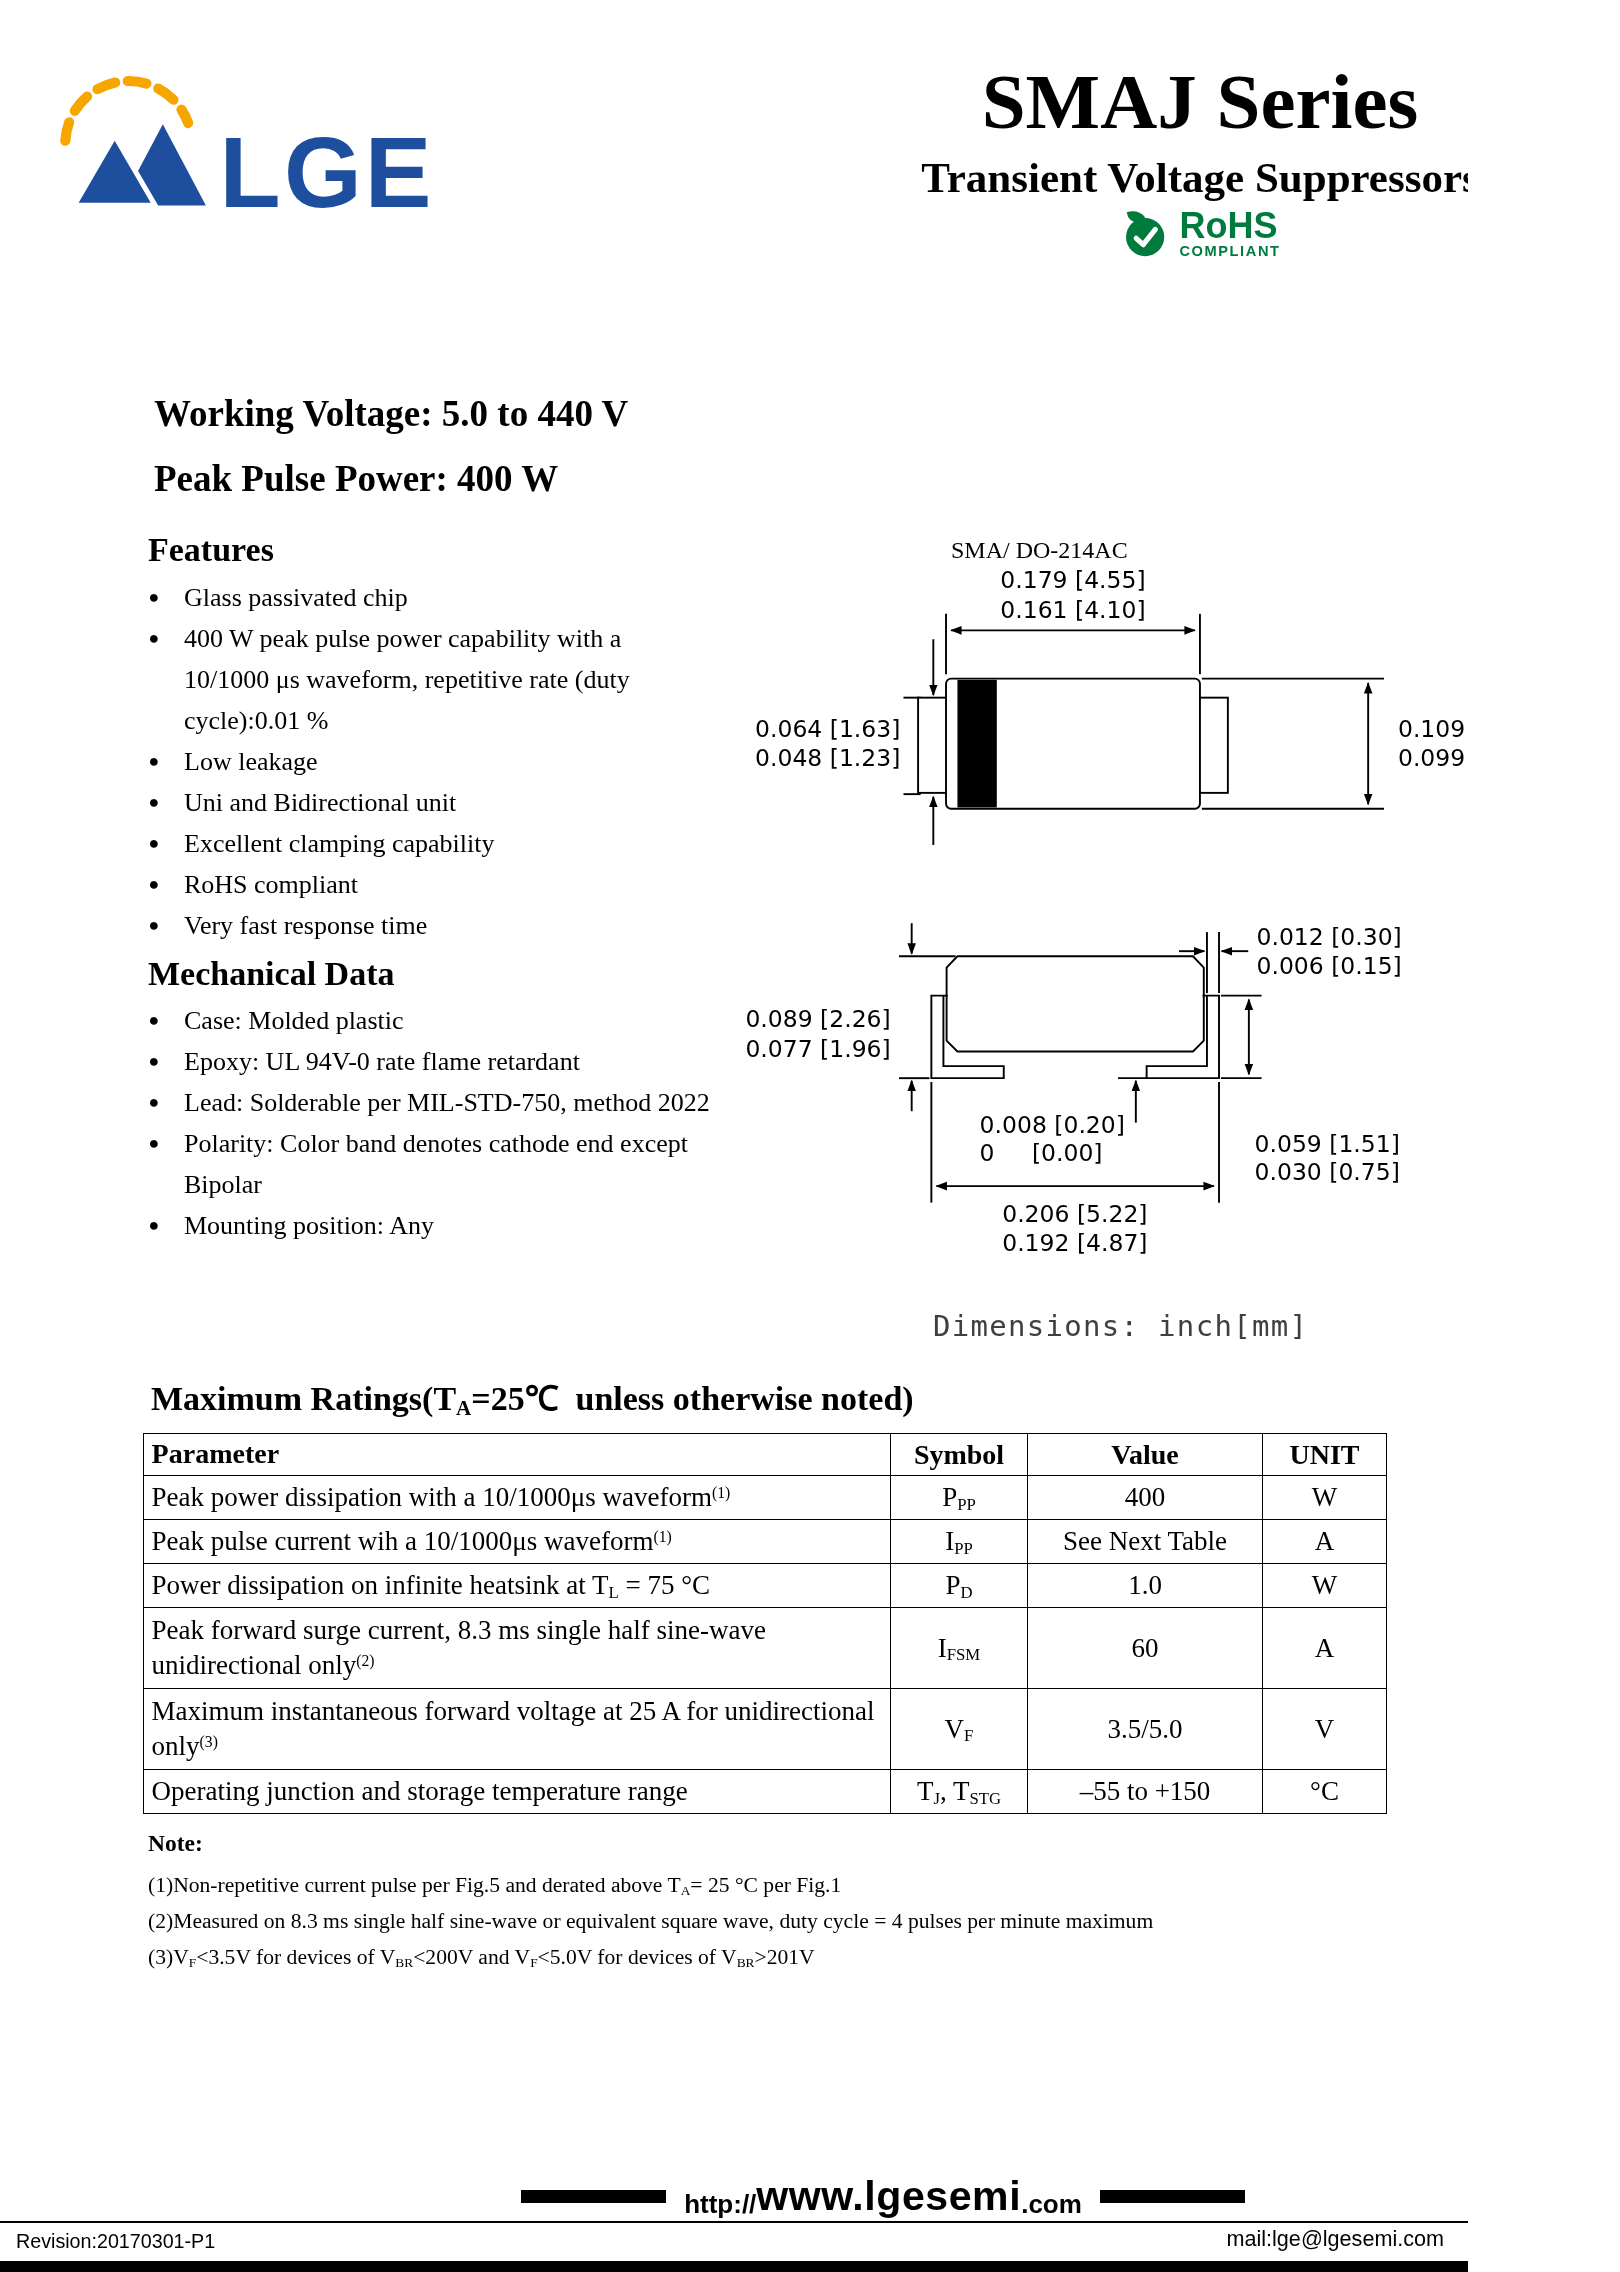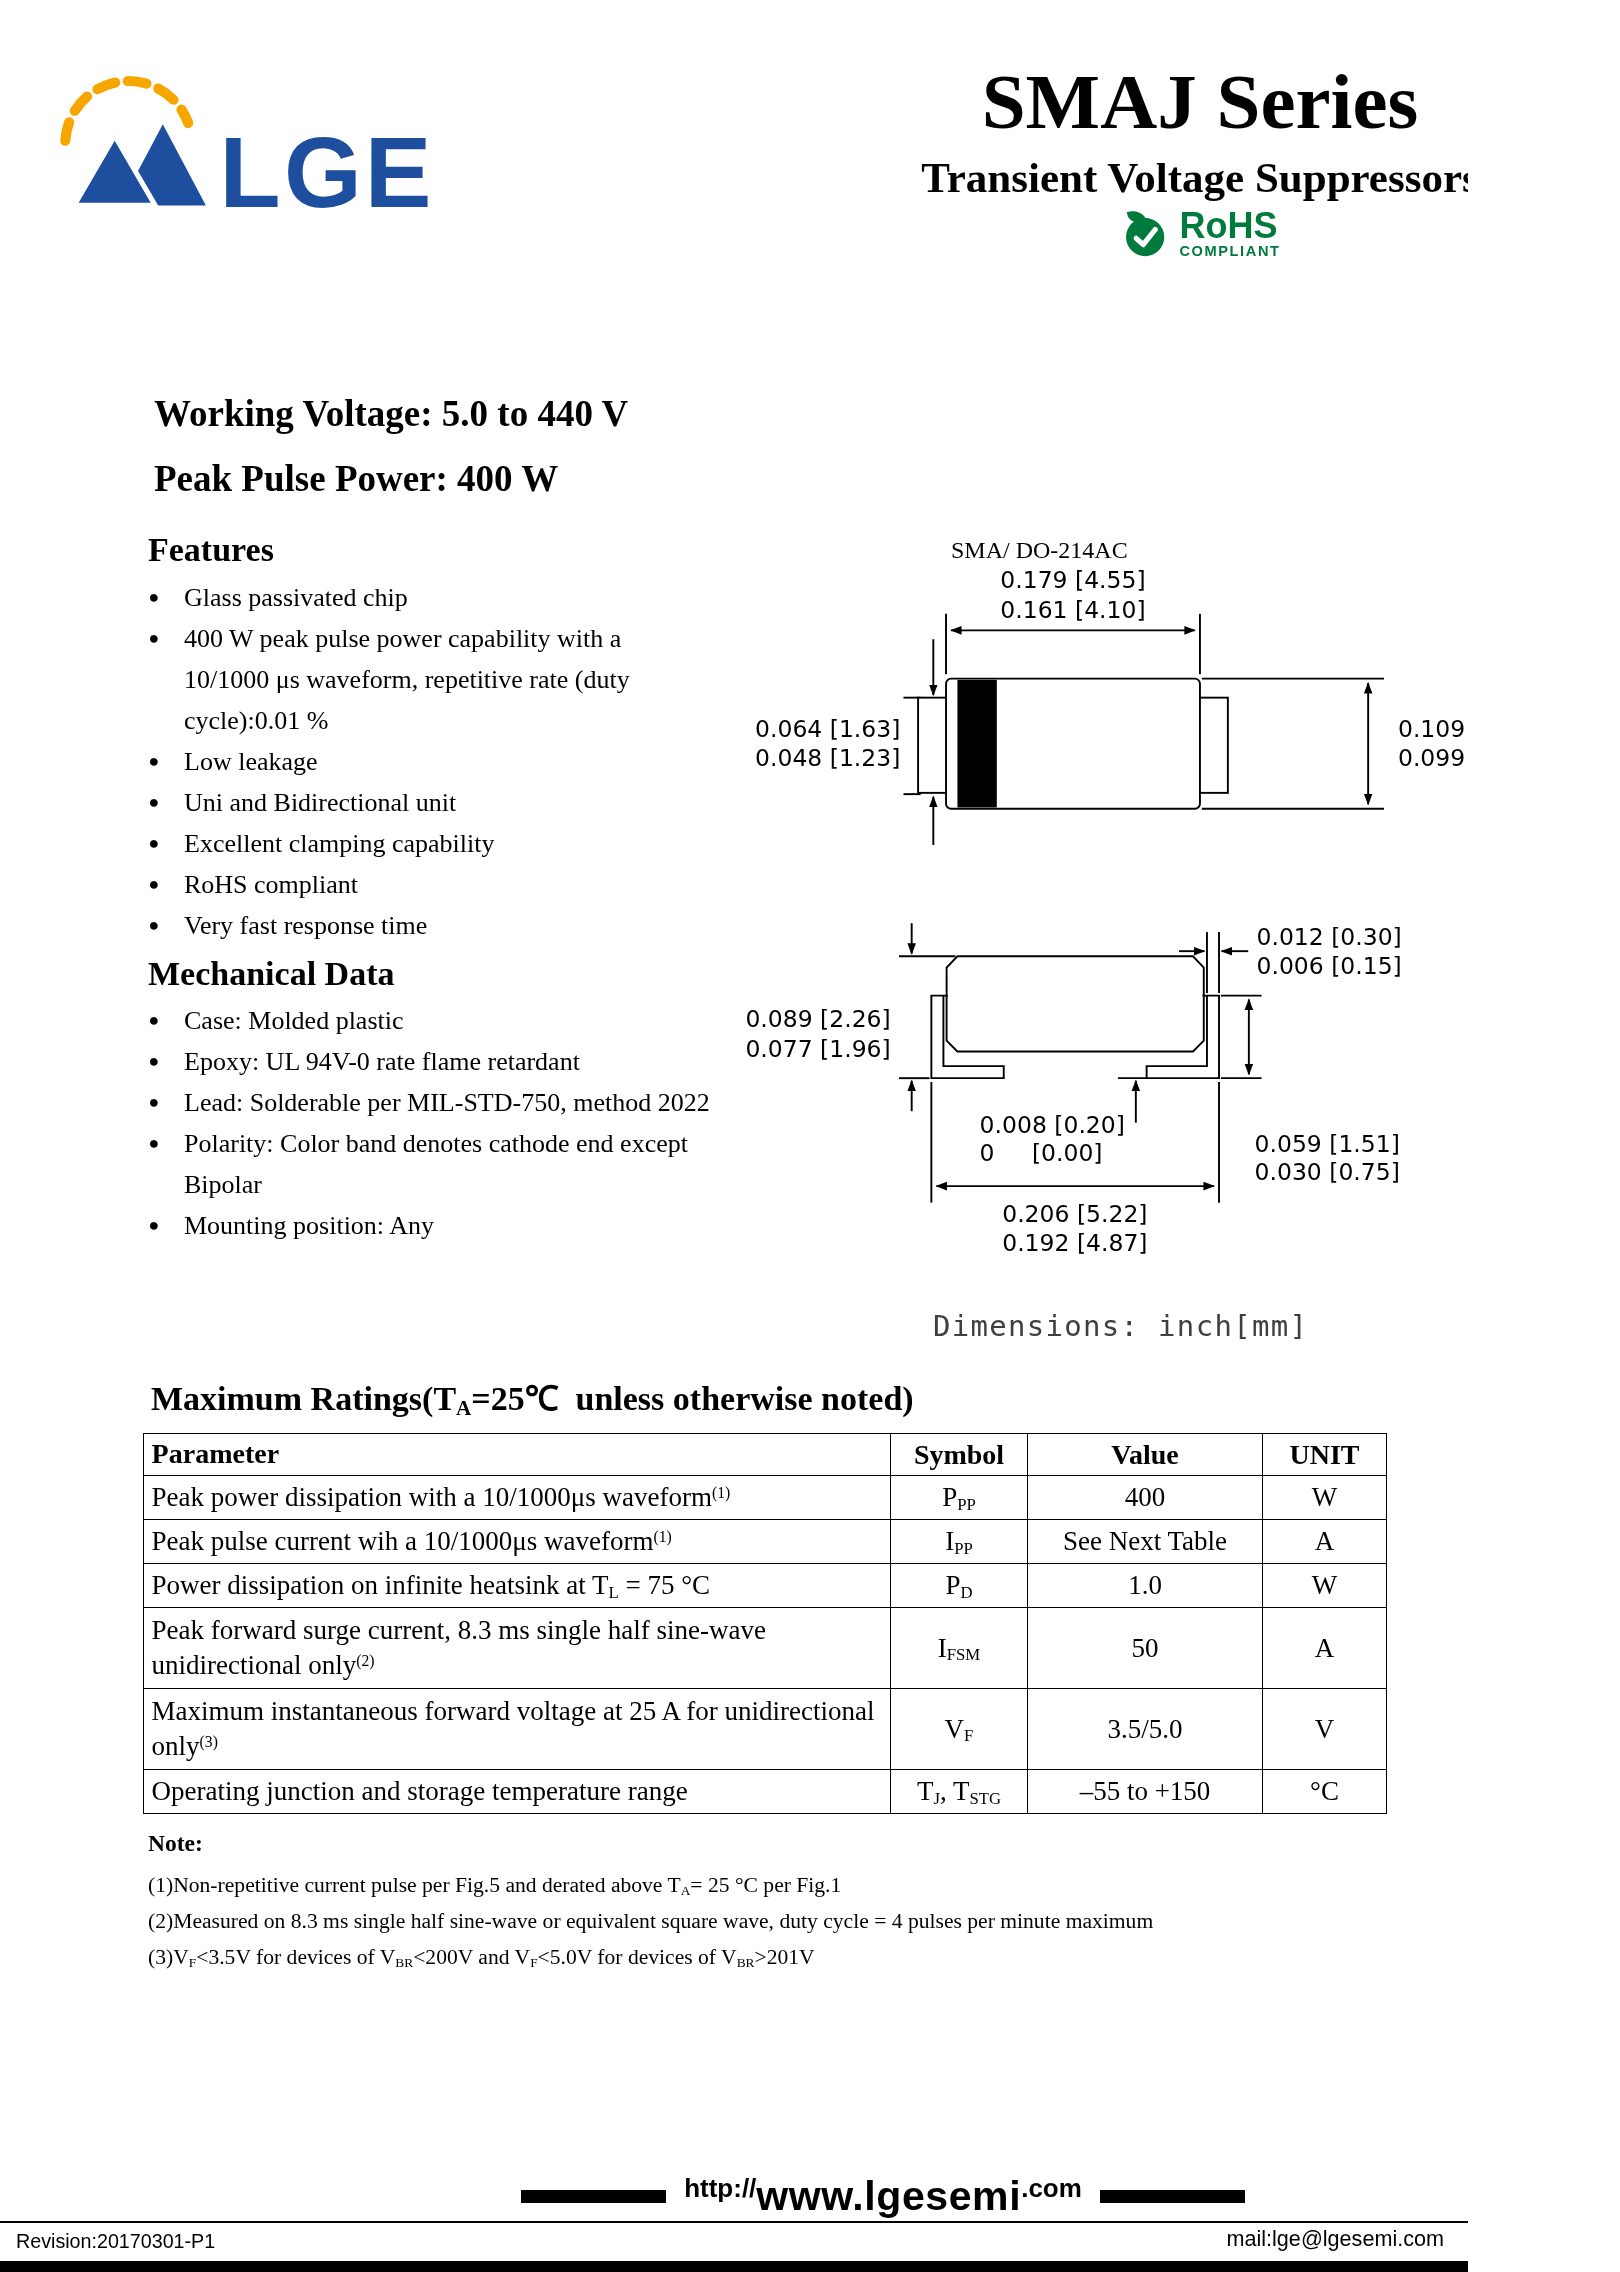--- a/index.html
+++ b/index.html
@@ -53,21 +53,21 @@
   sup{font-size:58%;line-height:0;position:relative;top:-0.5em;vertical-align:baseline;}
 
   
   .notes{left:148px;top:1830px;width:1321px;}
   .notes-title{font-size:23.5px;font-weight:bold;margin-bottom:10.2px;}
   .note-line{font-size:21.6px;line-height:36px;}
 
   
   .footer-url{left:73px;top:2173px;width:1620px;display:flex;justify-content:center;align-items:center;gap:18px;}
   .fbar{width:145px;height:12.7px;background:#000;}
-  .url{display:flex;align-items:flex-start;font-family:"Liberation Sans",sans-serif;font-weight:bold;}
+  .url{display:flex;align-items:flex-end;font-family:"Liberation Sans",sans-serif;font-weight:bold;}
   .url-pre{font-size:26px;}
   .url-main{font-size:41px;letter-spacing:0.6px;}
   .url-suf{font-size:26px;}
   .foot-rule{left:0;top:2221px;width:1620px;height:1.9px;background:#000;}
   .revision{left:16px;top:2230px;font-family:"Liberation Sans",sans-serif;font-size:19.7px;}
   .email{right:24px;top:2226px;font-family:"Liberation Sans",sans-serif;font-size:21.6px;}
   .bottom-bar{left:0;top:2261px;width:1620px;height:11.4px;background:#000;}
 </style>
 </head>
 <body>
@@ -237,21 +237,21 @@
         </tr>
         <tr class="row-single">
           <td class="cell-param"><span>Power dissipation on infinite heatsink at T</span><sub>L</sub><span> = 75 °C</span></td>
           <td class="cell-center"><span>P</span><sub>D</sub></td>
           <td class="cell-center">1.0</td>
           <td class="cell-center">W</td>
         </tr>
         <tr class="row-double">
           <td class="cell-param"><span>Peak forward surge current, 8.3 ms single half sine-wave unidirectional only</span><sup>(2)</sup></td>
           <td class="cell-center"><span>I</span><sub>FSM</sub></td>
-          <td class="cell-center">50</td>
+          <td class="cell-center">60</td>
           <td class="cell-center">A</td>
         </tr>
         <tr class="row-double">
           <td class="cell-param"><span>Maximum instantaneous forward voltage at 25 A for unidirectional only</span><sup>(3)</sup></td>
           <td class="cell-center"><span>V</span><sub>F</sub></td>
           <td class="cell-center">3.5/5.0</td>
           <td class="cell-center">V</td>
         </tr>
         <tr class="row-single">
           <td class="cell-param"><span>Operating junction and storage temperature range</span></td>

